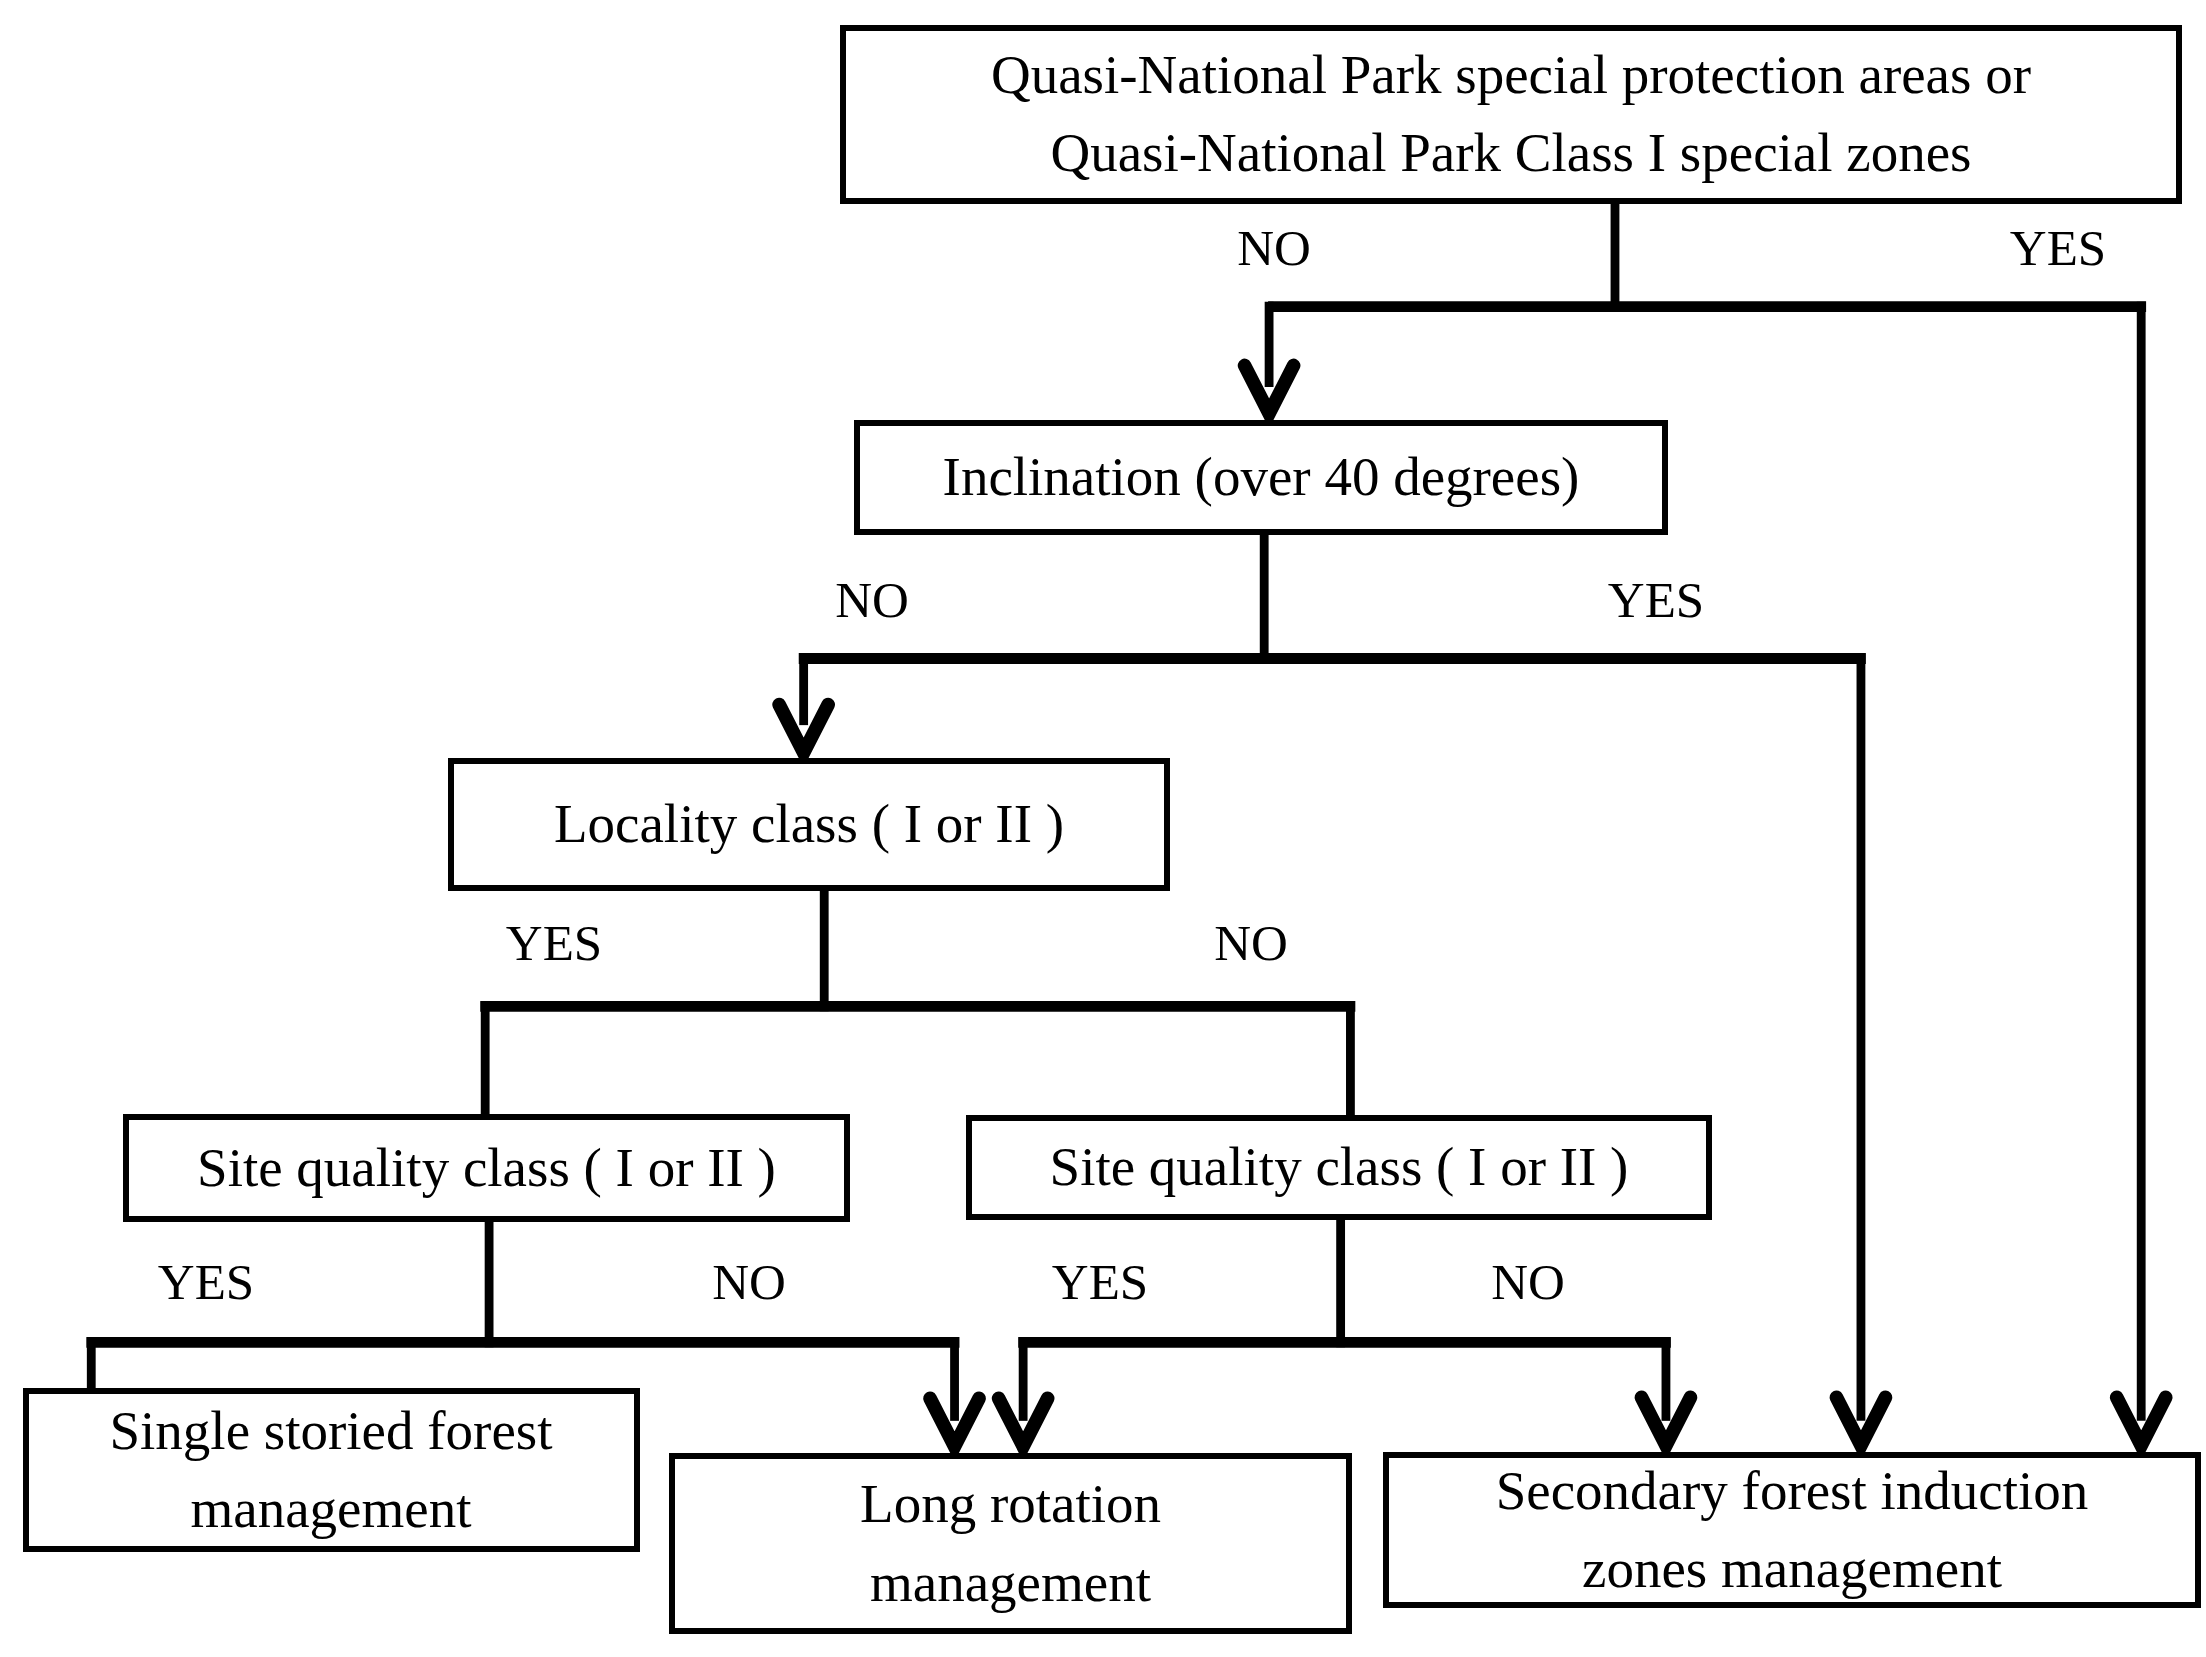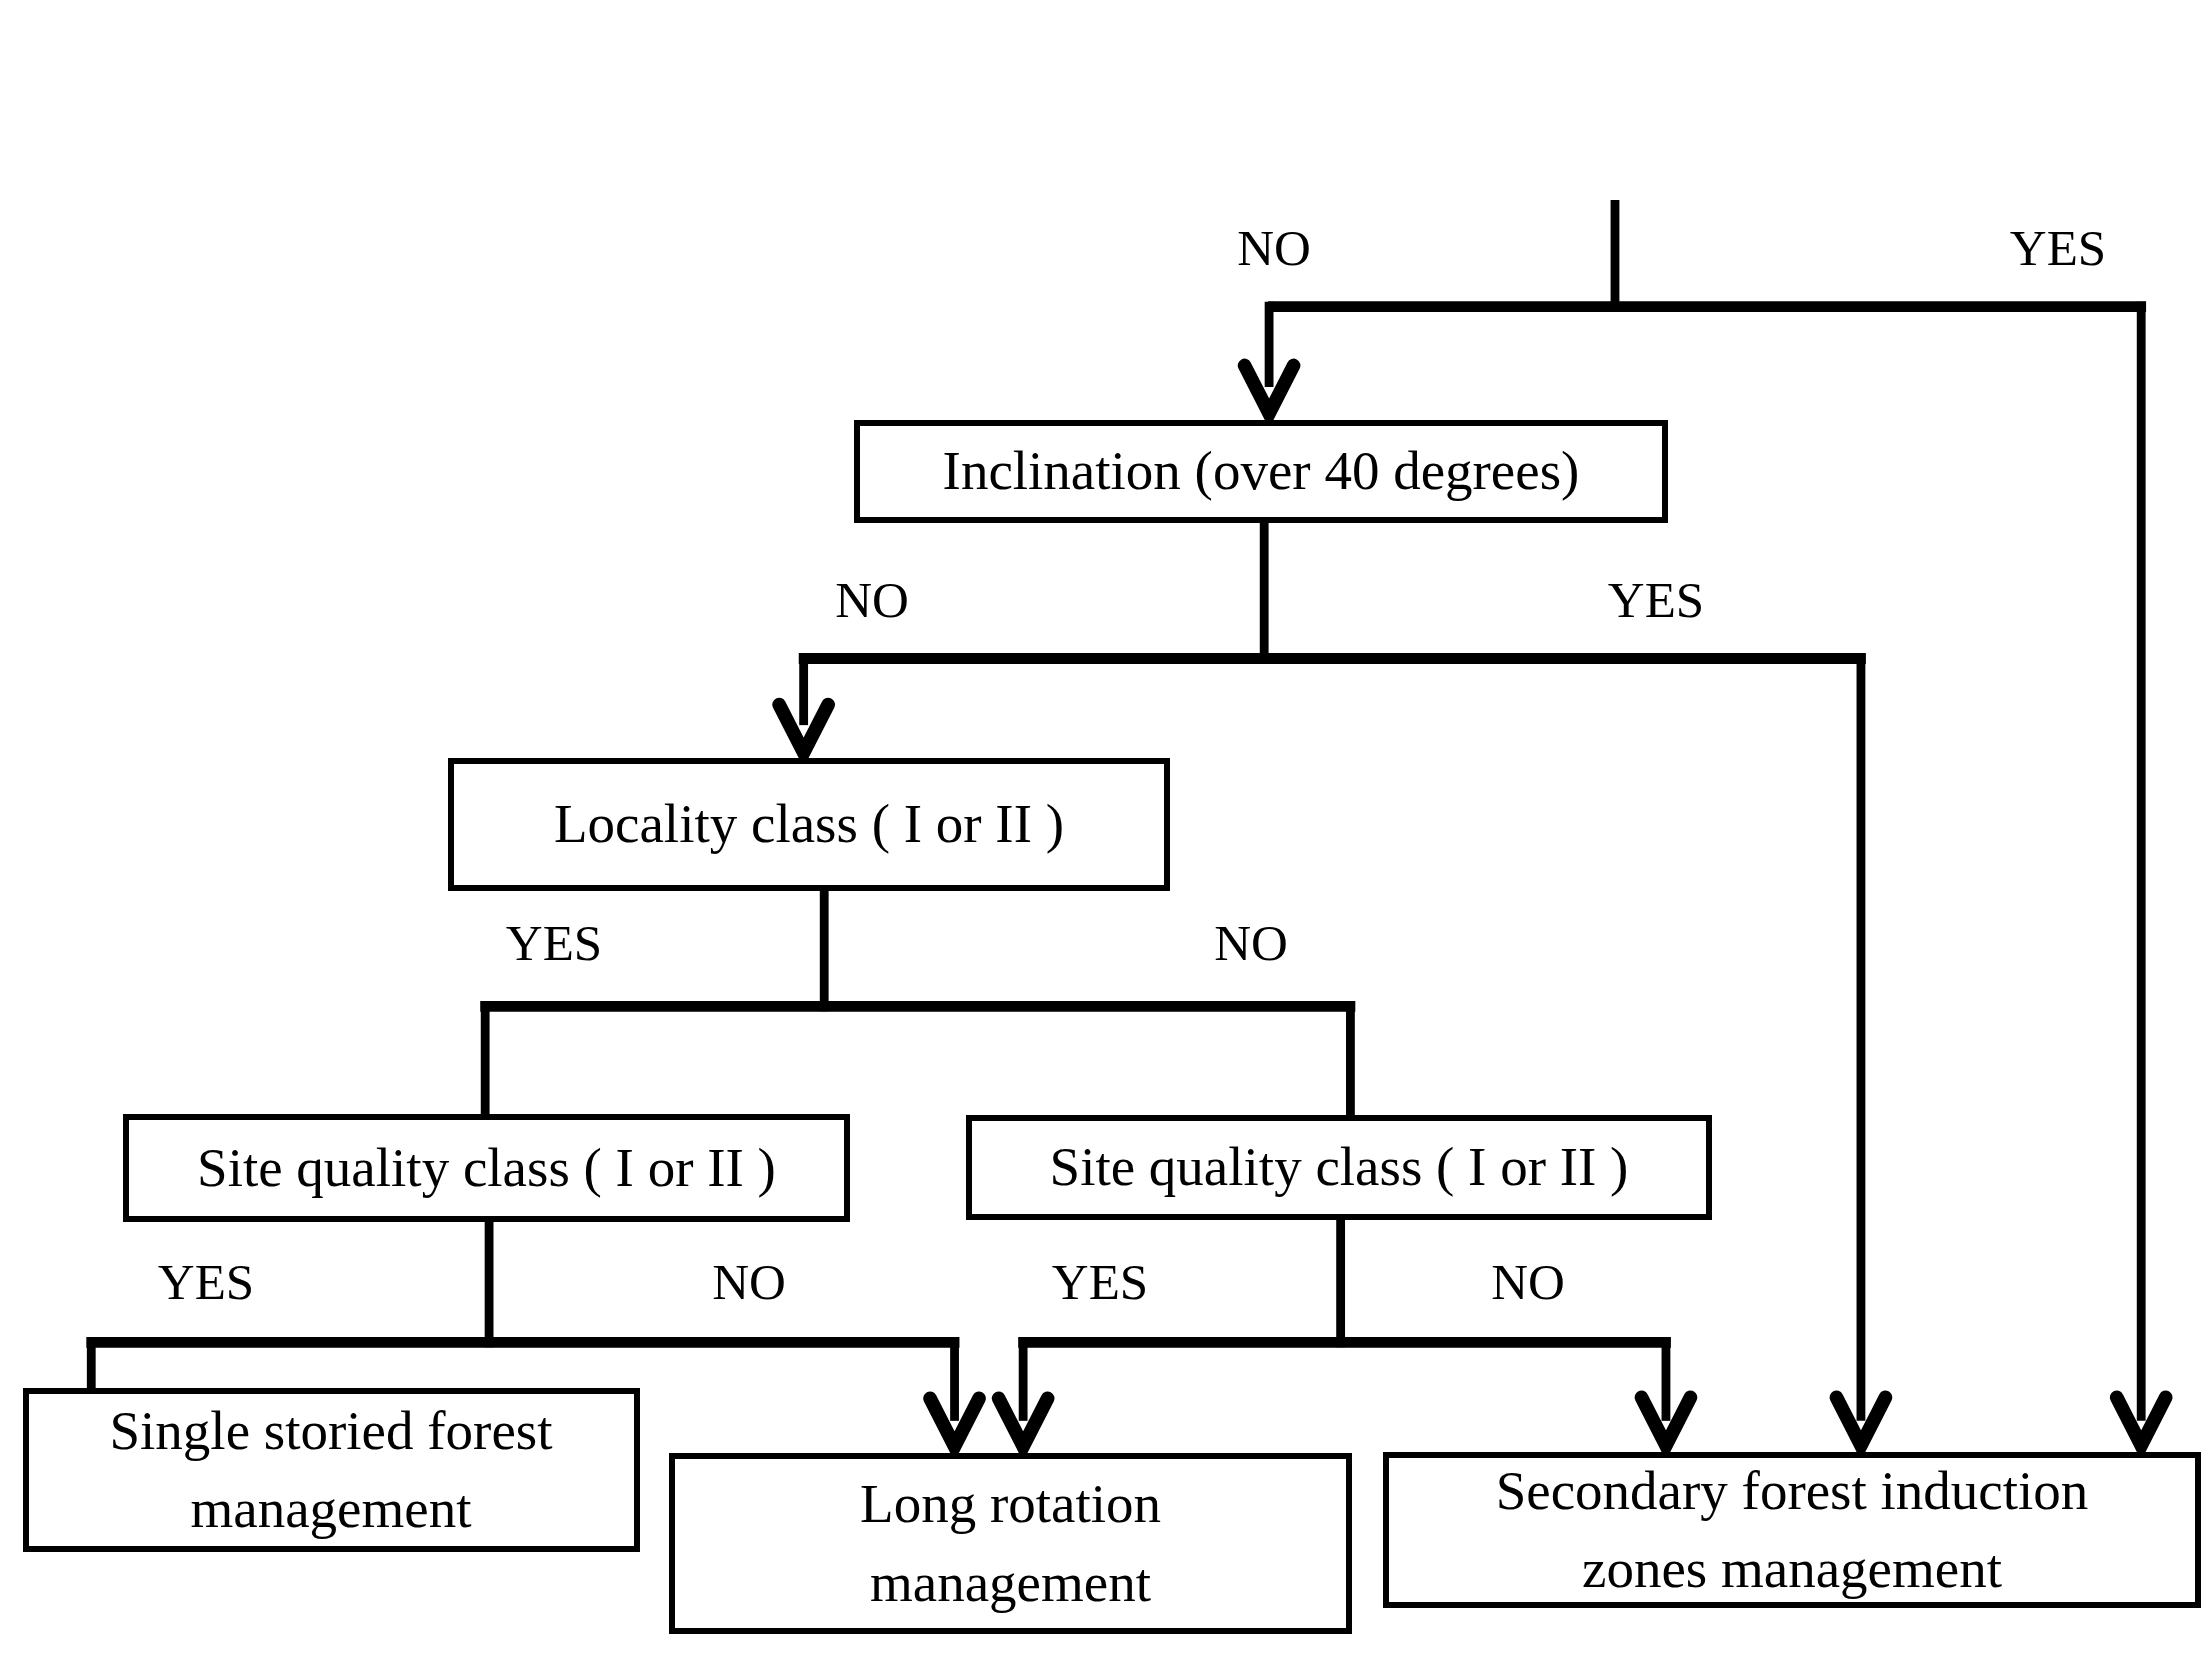--- a/index.html
+++ b/index.html
@@ -40,21 +40,21 @@
   .node .line { display: block; }
   .branch-label {
     position: absolute;
     transform: translate(-50%, -50%);
     font-size: 51px;
     line-height: 1;
     white-space: nowrap;
   }
   
   .n-quasi     { left: 840px;  top: 24.5px;   width: 1342px; height: 179px; }
-  .n-incl      { left: 854px;  top: 420px;  width: 814px;  height: 103px; }
+  .n-incl      { left: 854px;  top: 420px;  width: 814px;  height: 115px; }
   .n-local     { left: 448px;  top: 758px;  width: 722px;  height: 133px; }
   .n-site-l    { left: 123px;  top: 1114px; width: 727px;  height: 108px; }
   .n-site-r    { left: 966px;  top: 1115px; width: 746px;  height: 105px; }
   .n-single    { left: 22.5px;   top: 1388px; width: 617px;  height: 164px; }
   .n-long      { left: 669px;  top: 1453px; width: 683px;  height: 181px; }
   .n-secondary { left: 1383px; top: 1452px; width: 818px;  height: 156px; }
   
   .l-park-no    { left: 1274px; top: 248px; }
   .l-park-yes   { left: 2058px; top: 248px; }
   .l-incl-no    { left: 872px;  top: 600px; }
@@ -107,20 +107,24 @@
       <path d="M795 719 L820 768 L845 719"></path>
       <path d="M68 1427 L93 1476 L118 1427"></path>
       <path d="M949 1427 L974 1476 L999 1427"></path>
       <path d="M1019 1427 L1044 1476 L1069 1427"></path>
       <path d="M1675 1426 L1700 1475 L1725 1426"></path>
       <path d="M1874 1426 L1899 1475 L1924 1426"></path>
       <path d="M2160 1426 L2185 1475 L2210 1426"></path>
     </g>
   </svg>
 
+  <div class="node n-quasi">
+    <span class="line">Quasi-National Park special protection areas or</span>
+    <span class="line">Quasi-National Park Class I special zones</span>
+  </div>
 
   <div class="node n-incl">
     <span class="line">Inclination (over 40 degrees)</span>
   </div>
 
   <div class="node n-local">
     <span class="line">Locality class ( I or II )</span>
   </div>
 
   <div class="node n-site-l">

